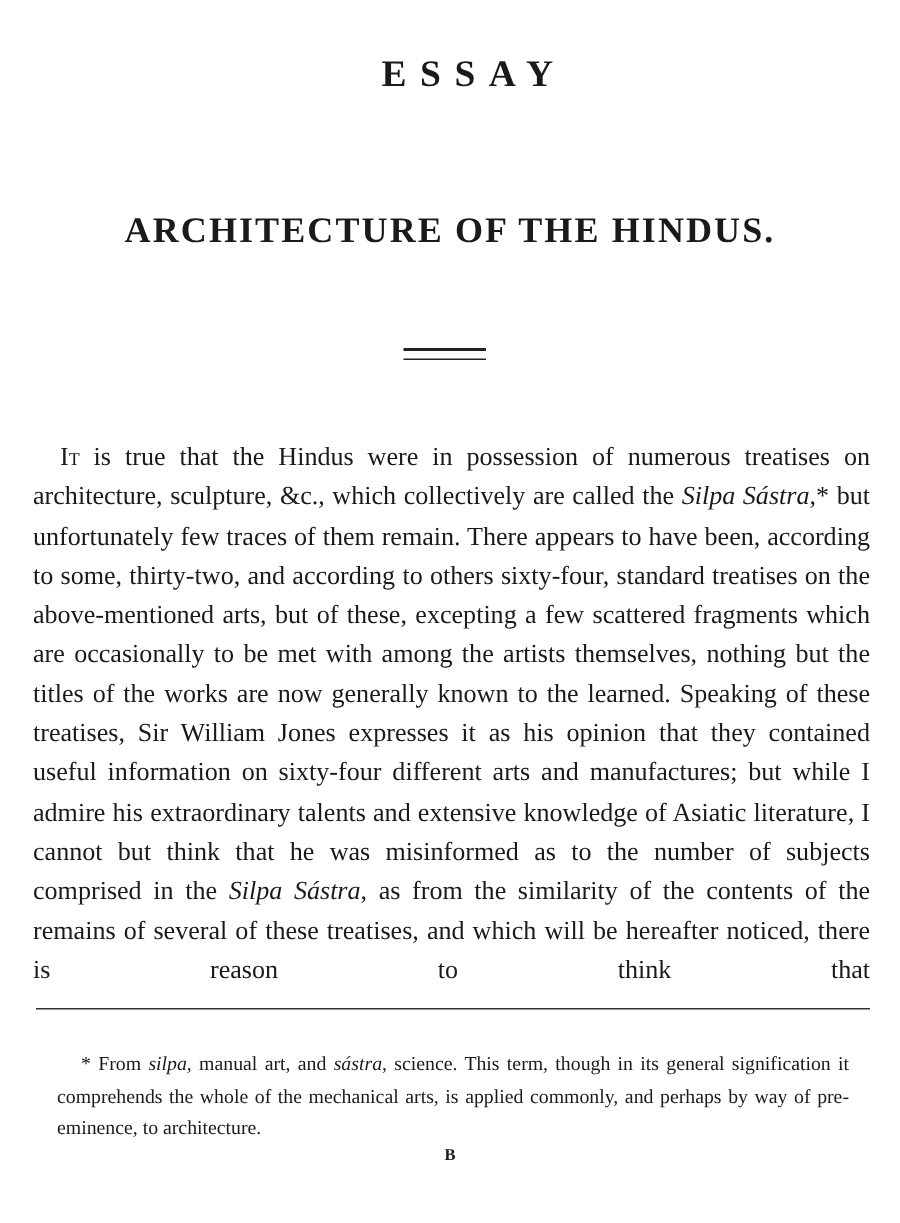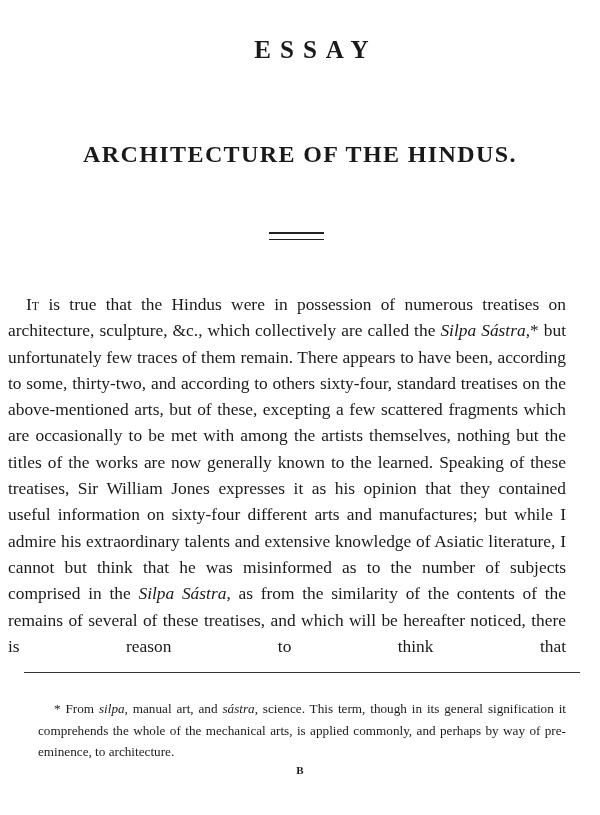--- a/index.html
+++ b/index.html
@@ -7,21 +7,21 @@
          font-family: "Liberation Serif", "DejaVu Serif", serif; color: #1a1a1a; }
   .page { position: absolute; left: 0; top: 0; width: 600px; height: 815px; }
   .title-main { position: absolute; top: 36px; left: 16px; width: 600px; text-align: center;
                 font-size: 25px; font-weight: bold; letter-spacing: 9px; }
   .title-sub { position: absolute; top: 107px; left: 0; width: 600px; text-align: right;
                font-size: 8px; letter-spacing: 1.5px; margin-left: 44px; }
   .title-topic { position: absolute; top: 141px; left: 0; width: 600px; text-align: center;
                  font-size: 24px; font-weight: bold; letter-spacing: 1.4px; }
   .ornament { position: absolute; top: 232px; left: 269px; width: 55px; height: 5px;
               border-top: 2px solid #222; border-bottom: 1px solid #222; }
-  .body-text { position: absolute; top: 291px; left: 8px; width: 558px;
+  .body-text { position: absolute; top: 291px; left: 22px; width: 558px;
                font-size: 17.4px; line-height: 26.3px; text-align: justify; }
   .body-text p { margin: 0; text-indent: 18px; text-align-last: justify; }
   .sc { font-variant: small-caps; }
   .rule { position: absolute; top: 672px; left: 24px; width: 556px; height: 0;
           border-top: 1.5px solid #333; }
   .footnote { position: absolute; top: 682px; left: 22px; width: 560px;
               font-size: 13.2px; line-height: 21.5px; text-align: justify; }
   .footnote p { margin: 16px; text-indent: 16px; }
   .sig { position: absolute; top: 764px; left: 0; width: 600px; text-align: center;
          font-size: 11px; font-weight: bold; }

